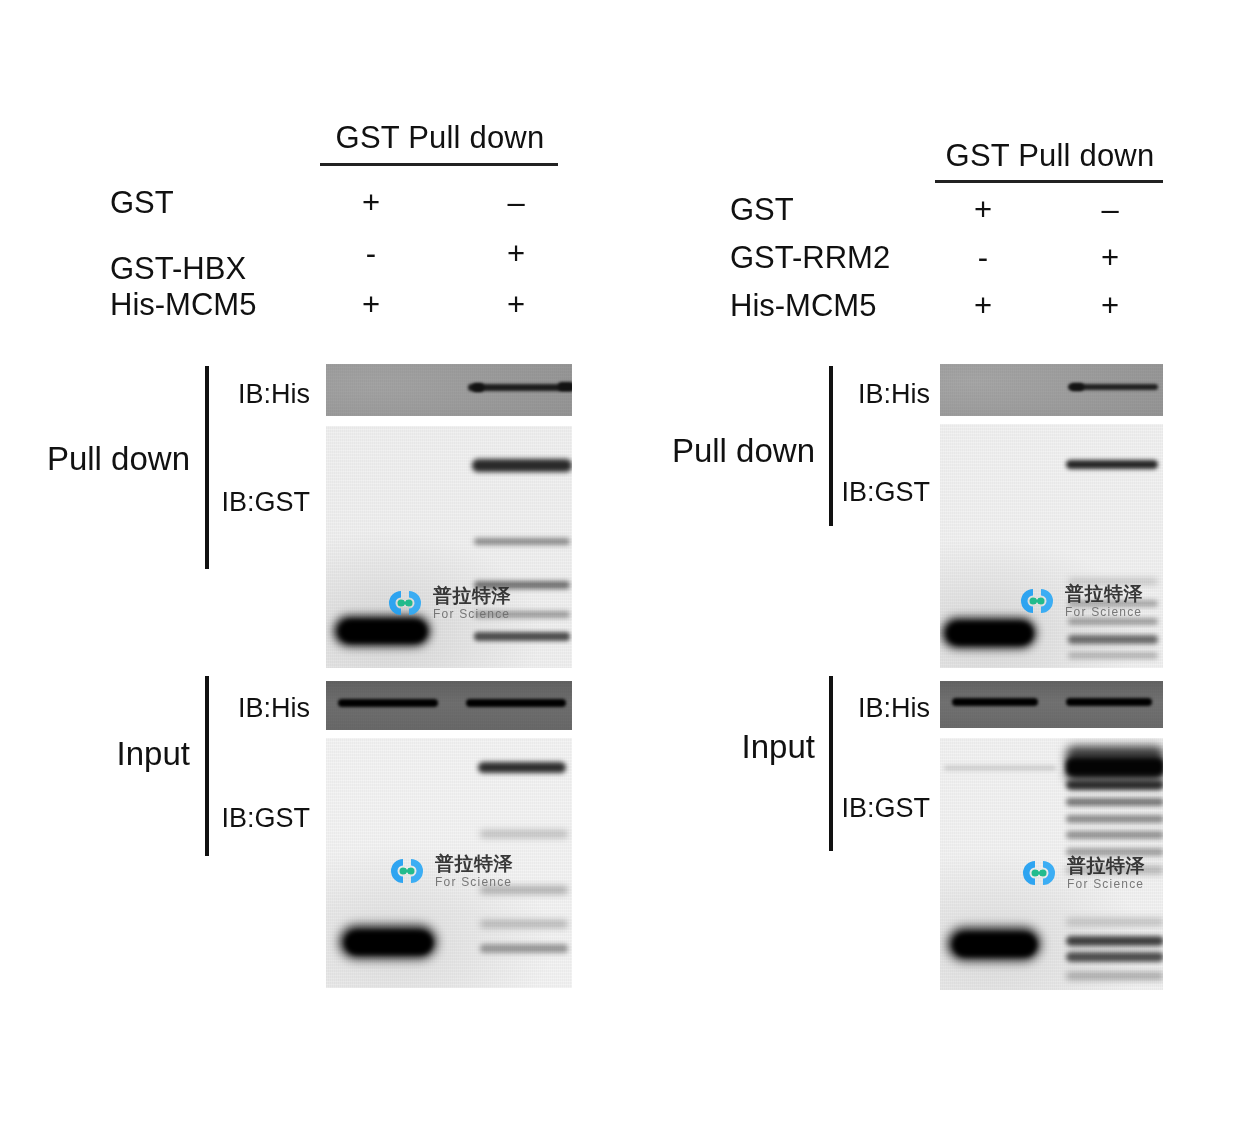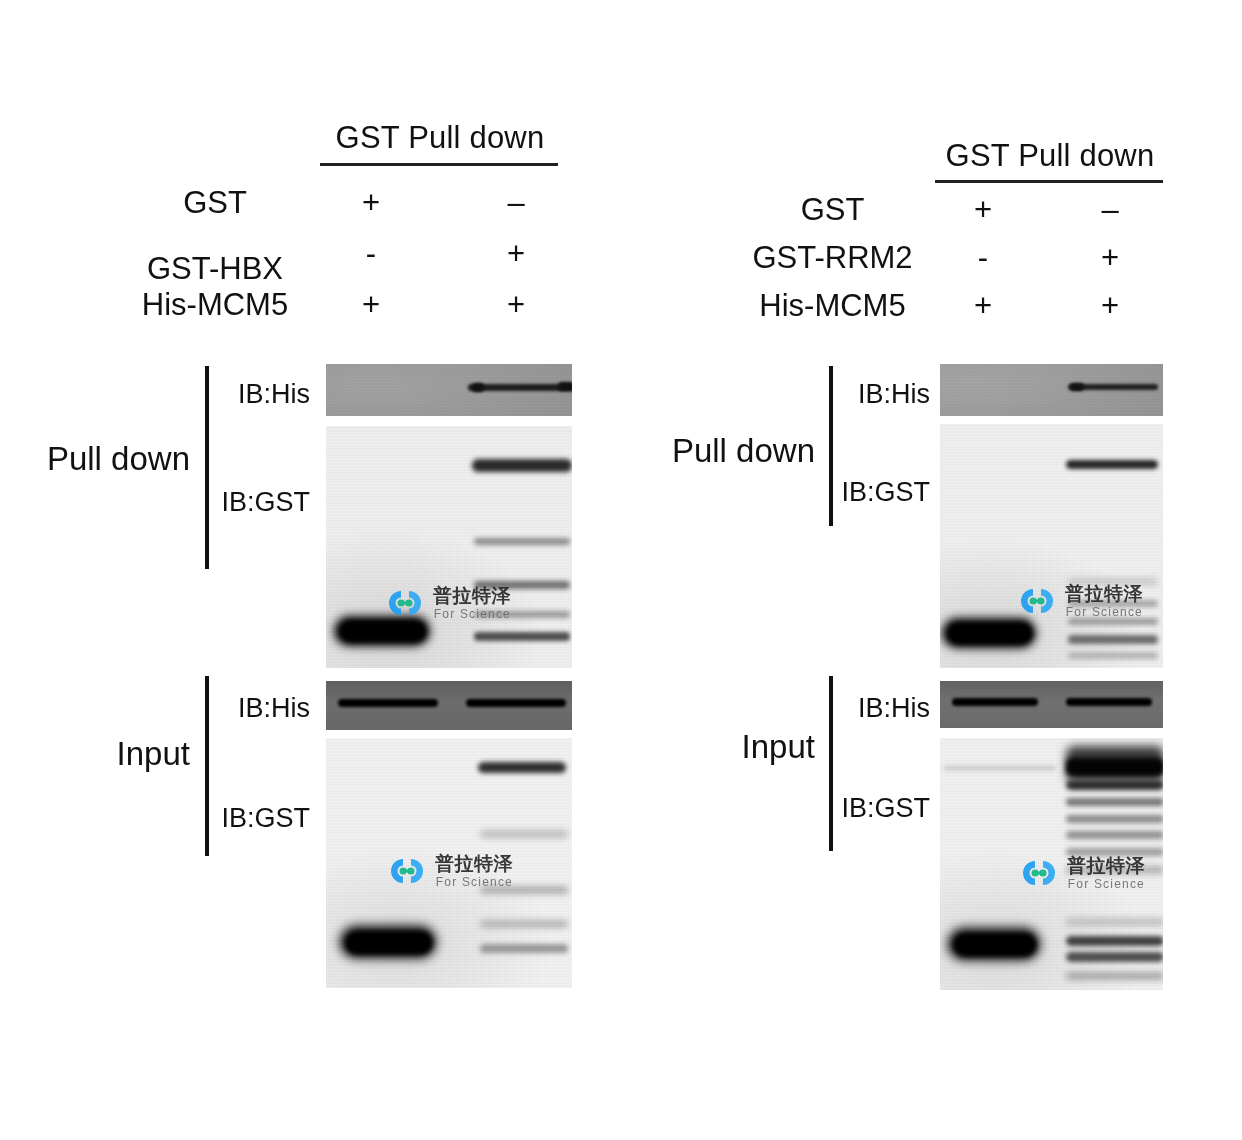--- a/index.html
+++ b/index.html
@@ -29,21 +29,21 @@
     color: #111;
   }
   .cond-rule {
     position: absolute;
     height: 3px;
     background: #222;
   }
   .cond-label {
     position: absolute;
     font-size: 31px;
-    text-align: center;
+    text-align: left;
     white-space: nowrap;
     color: #111;
   }
   .cond-sign {
     position: absolute;
     font-size: 31px;
     text-align: center;
     white-space: nowrap;
     color: #111;
   }
@@ -93,21 +93,21 @@
 
   .wm {
     position: absolute;
     display: flex;
     align-items: center;
     gap: 7px;
     pointer-events: none;
     opacity: 0.92;
   }
   .wm-logo { width: 42px; height: 30px; flex: none; }
-  .wm-text { display: flex; flex-direction: column; line-height: 1; align-items: flex-end; }
+  .wm-text { display: flex; flex-direction: column; line-height: 1; }
   .wm-cn {
     font-size: 19px;
     font-weight: bold;
     color: #2a2a2a;
     letter-spacing: 0.5px;
     font-family: "DejaVu Sans", sans-serif;
   }
   .wm-en {
     font-size: 12px;
     color: #6e6e6e;

